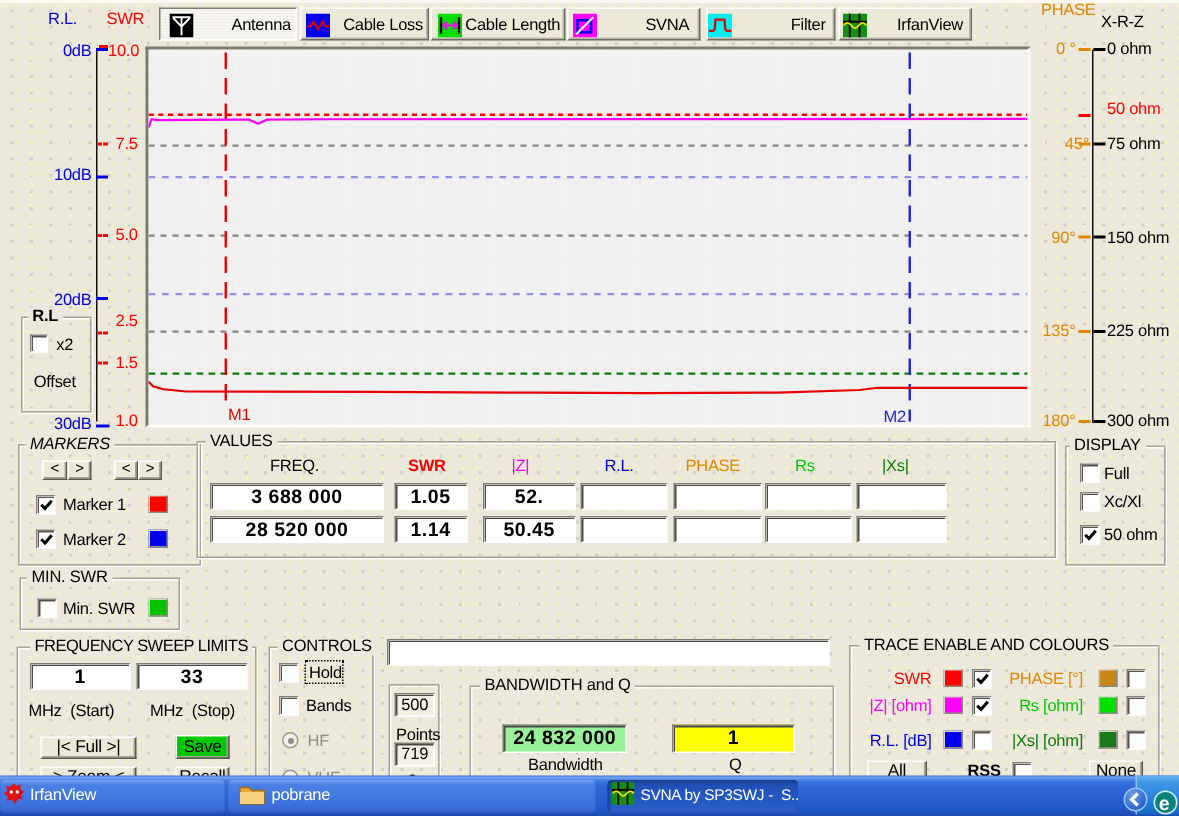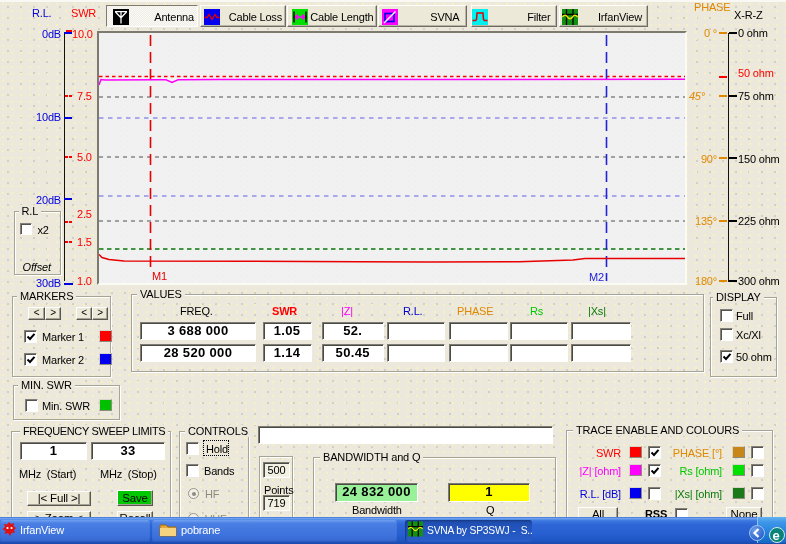--- a/index.html
+++ b/index.html
@@ -177,21 +177,21 @@
 
 <div class="abs" style="left:719px;top:76px;width:8px;height:2px;background:#FF0000;"></div>
 
 <div class="abs" style="left:729px;top:32px;width:8px;height:2px;background:#000;"></div>
 <div class="abs" style="left:729px;top:95px;width:8px;height:2px;background:#000;"></div>
 <div class="abs" style="left:729px;top:157px;width:8px;height:2px;background:#000;"></div>
 <div class="abs" style="left:729px;top:220px;width:8px;height:2px;background:#000;"></div>
 <div class="abs" style="left:729px;top:280px;width:8px;height:2px;background:#000;"></div>
 
 <div class="abs txt rt" style="left:680px;top:27px;width:37px;color:#DF8800;">0 °</div>
-<div class="abs txt rt" style="left:668px;top:90px;width:37px;color:#DF8800;font-style:italic;">45°</div>
+<div class="abs txt rt" style="left:689px;top:90px;width:37px;color:#DF8800;">45°</div>
 <div class="abs txt rt" style="left:680px;top:153px;width:37px;color:#DF8800;">90°</div>
 <div class="abs txt rt" style="left:680px;top:215px;width:37px;color:#DF8800;">135°</div>
 <div class="abs txt rt" style="left:680px;top:275px;width:37px;color:#DF8800;">180°</div>
 
 <div class="abs txt" style="left:738px;top:27px;">0 ohm</div>
 <div class="abs txt" style="left:738px;top:67px;color:#FF0000;">50 ohm</div>
 <div class="abs txt" style="left:738px;top:90px;">75 ohm</div>
 <div class="abs txt" style="left:738px;top:153px;">150 ohm</div>
 <div class="abs txt" style="left:738px;top:215px;">225 ohm</div>
 <div class="abs txt" style="left:738px;top:275px;">300 ohm</div>
@@ -220,28 +220,28 @@
   <line x1="507.5" y1="2" x2="507.5" y2="248" stroke="#2222D8" stroke-width="1.6" stroke-dasharray="11 6"></line>
 
   <path d="M0 52 L2 46.5 L6 47 L58 46.8 L67 46.8 L73 49.5 L79 46.8 L120 46.5 L586 46.3" stroke="#FF00FF" stroke-width="1.5" fill="none"></path>
 
   <path d="M0 221.5 L3 224.5 L10 226.5 L25 228 L150 228.3 L260 228.8 L331 229 L420 228.8 L474 227 L486 225.5 L586 225.5" stroke="#E80000" stroke-width="1.5" fill="none"></path>
   <text x="53" y="247" fill="#E80000" font-size="11" font-family="Liberation Sans">M1</text>
   <text x="490" y="248" fill="#2222D8" font-size="11" font-family="Liberation Sans">M2</text>
 </svg>
 </div>
 
-<div class="abs grp" style="left:13.5px;top:211px;width:47px;height:64px;">
+<div class="abs grp" style="left:13.5px;top:211px;width:47px;height:64px;font-weight:bold;">
   <div class="grplab" style="left:4px;">R.L</div>
 </div>
 <div class="abs cb" style="left:20px;top:223px;width:12px;height:12px;"></div>
 <div class="abs txt" style="left:37.5px;top:224px;">x2</div>
-<div class="abs txt" style="left:22.5px;top:261px;font-style:italic;">Offset</div>
-
-<div class="abs grp" style="left:12px;top:296px;width:99px;height:81px;">
+<div class="abs txt" style="left:22.5px;top:249px;">Offset</div>
+
+<div class="abs grp" style="left:12px;top:296px;width:122px;height:81px;font-style:italic;">
   <div class="grplab" style="left:4px;">MARKERS</div>
 </div>
 <div class="abs btn arr" style="left:28px;top:307px;width:17px;height:13px;">&lt;</div>
 <div class="abs btn arr" style="left:45px;top:307px;width:16px;height:13px;">&gt;</div>
 <div class="abs btn arr" style="left:76px;top:307px;width:16px;height:13px;">&lt;</div>
 <div class="abs btn arr" style="left:92px;top:307px;width:16px;height:13px;">&gt;</div>
 <div class="abs cb" style="left:24px;top:330px;">
   <svg width="10" height="10" viewBox="0 0 10 10">
       <path d="M1.5 4.5 L4 7 L8.5 1.8" stroke="#000" stroke-width="2" fill="none"></path>
     </svg>

